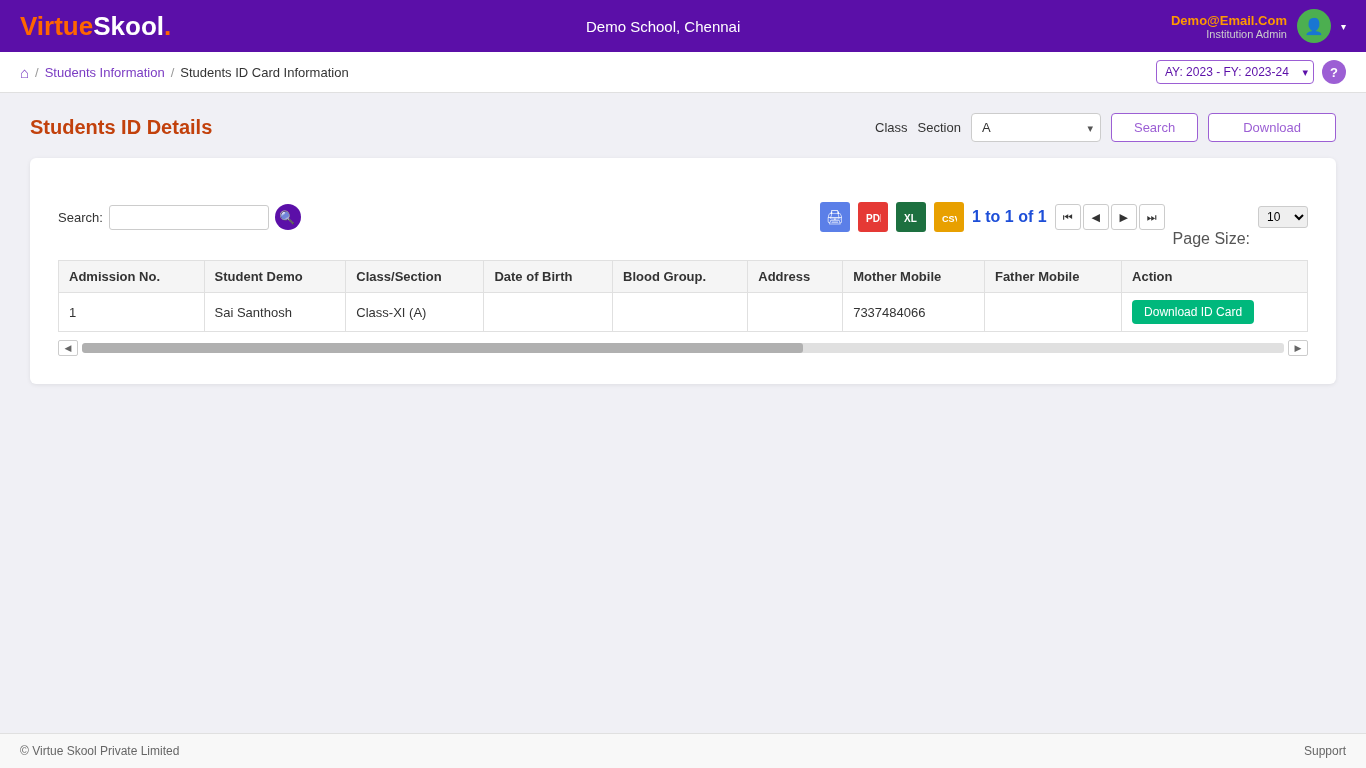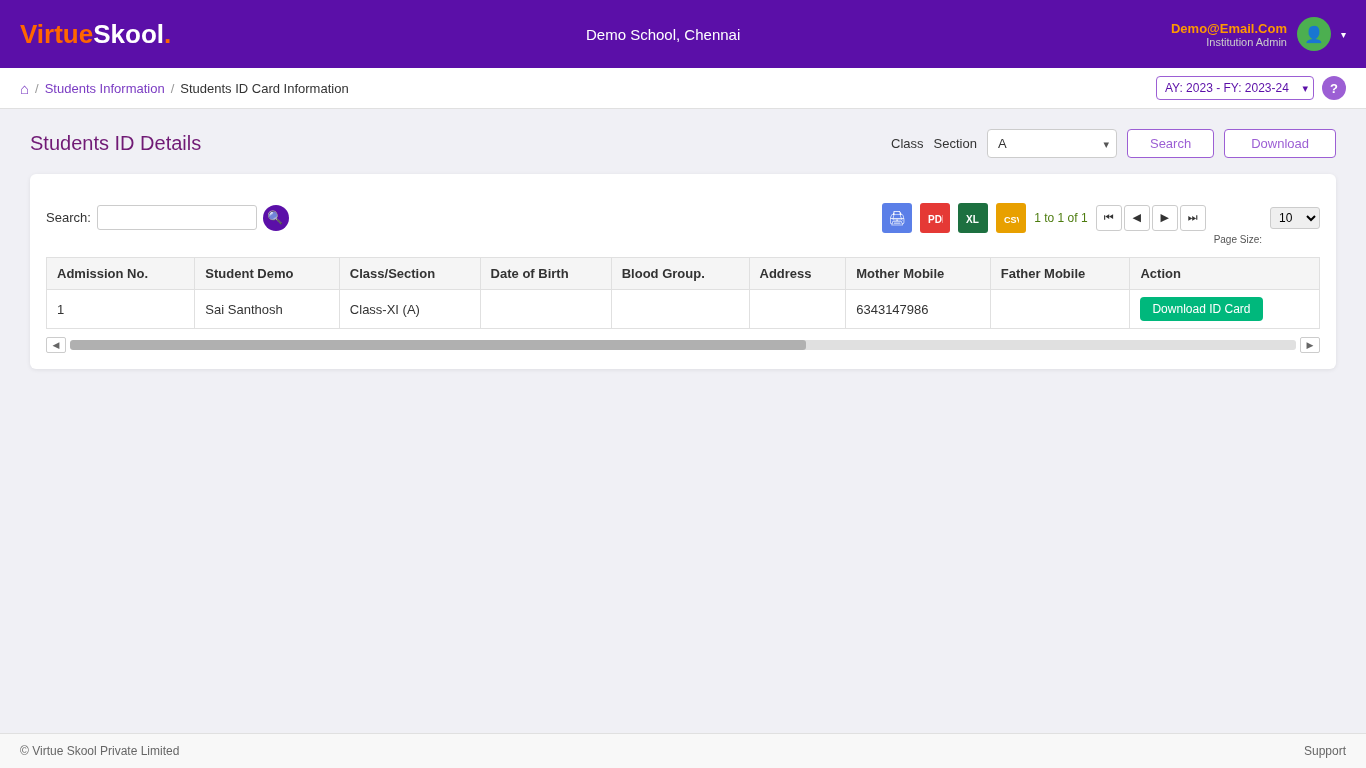--- a/index.html
+++ b/index.html
@@ -1,21 +1,21 @@
 <!DOCTYPE html>
 <html><head>
   <meta charset="utf-8">
   <style>
     * { box-sizing: border-box; margin: 0; padding: 0; }
     body { font-family: Arial, sans-serif; font-size: 13px; background: #f0f0f5; min-height: 768px; display: flex; flex-direction: column; }
 
     
     .header {
       background: #5b0fa8;
-      height: 68px;
+      height: 52px;
       display: flex;
       align-items: center;
       justify-content: space-between;
       padding: 0 20px;
     }
     .logo-text {
       font-size: 26px;
       font-weight: bold;
     }
     .logo-virtue { color: #ff6600; }
@@ -137,22 +137,22 @@
     }
 
     .page-title-row {
       display: flex;
       align-items: center;
       justify-content: space-between;
       margin-bottom: 16px;
     }
     .page-title {
       font-size: 20px;
-      font-weight: normal;
-      color: #701a75;
+      font-weight: bold;
+      color: #c2410c;
     }
     .filter-row {
       display: flex;
       align-items: center;
       gap: 10px;
     }
     .filter-label {
       font-size: 13px;
       color: #333;
       font-weight: 500;
@@ -193,32 +193,32 @@
       padding: 6px 22px;
       font-size: 13px;
       cursor: pointer;
       font-weight: 500;
     }
     .btn-download {
       background: white;
       color: #9c5fd4;
       border: 1px solid #9c5fd4;
       border-radius: 4px;
-      padding: 6px 26px;
+      padding: 6px 34px;
       font-size: 13px;
       cursor: pointer;
       font-weight: 500;
     }
 
     
     .table-card {
       background: white;
       border-radius: 6px;
       box-shadow: 0 1px 4px rgba(0,0,0,0.08);
-      padding: 16px;
+      padding: 28px;
     }
     .table-toolbar {
       display: flex;
       align-items: center;
       justify-content: space-between;
       margin-bottom: 12px;
     }
     .search-row {
       display: flex;
       align-items: center;
@@ -266,42 +266,43 @@
       border: none;
       cursor: pointer;
       border-radius: 3px;
       font-size: 14px;
     }
     .export-print { background: #5b7fe8; color: white; }
     .export-pdf { background: #e53935; color: white; }
     .export-excel { background: #1d7040; color: #fde047; }
     .export-csv { background: #e8a000; color: white; }
     .pagination-info {
-      font-size: 12px;
-      color: #4d7c0f;
+      font-size: 16px;
+      color: #1d4ed8;
+      font-weight: bold;
     }
     .pagination-btns {
       display: flex;
       gap: 2px;
     }
     .pag-btn {
       width: 26px;
       height: 26px;
       border: 1px solid #ccc;
       background: white;
       cursor: pointer;
       border-radius: 3px;
       display: flex;
       align-items: center;
       justify-content: center;
       font-size: 11px;
       color: #333;
     }
     .page-size-label {
-      font-size: 10px;
+      font-size: 16px;
       color: #555;
       margin-top: 44px;
     }
     .page-size-select {
       border: 1px solid #ccc;
       border-radius: 3px;
       padding: 2px 4px;
       font-size: 12px;
       width: 50px;
     }
@@ -497,21 +498,21 @@
         </tr>
       </thead>
       <tbody>
         <tr>
           <td>1</td>
           <td>Sai Santhosh</td>
           <td>Class-XI (A)</td>
           <td></td>
           <td></td>
           <td></td>
-          <td>6343147986</td>
+          <td>7337484066</td>
           <td></td>
           <td>
             <button class="btn-download-id">Download ID Card</button>
           </td>
         </tr>
       </tbody>
     </table>
 
     <div class="scroll-row">
       <button class="scroll-arrow">◀</button>

